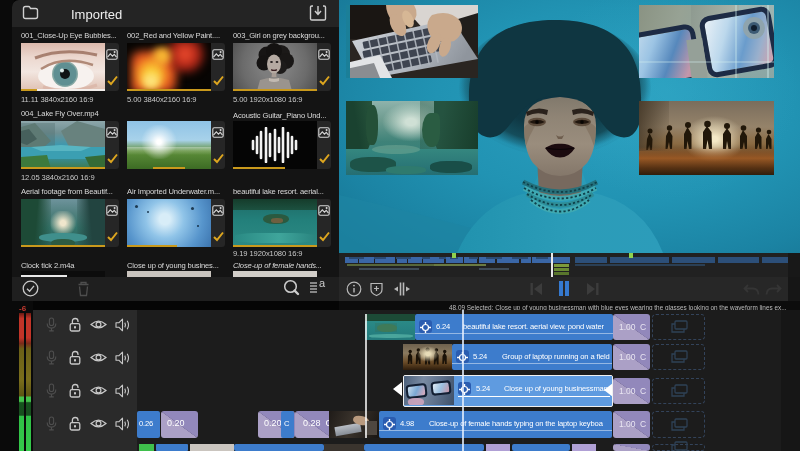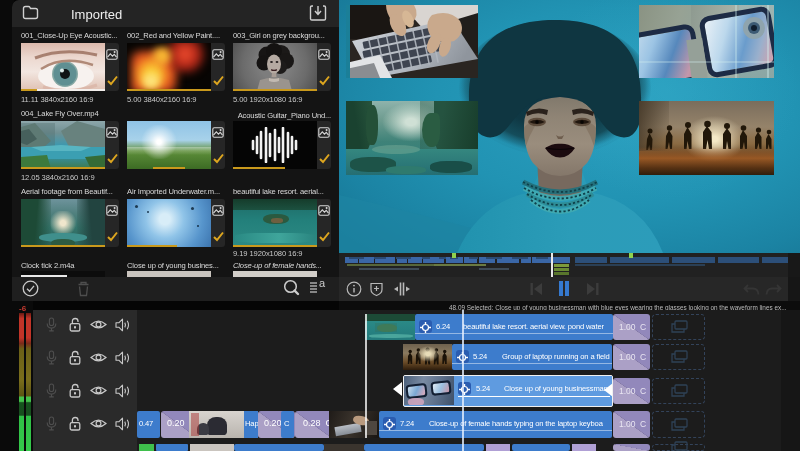--- a/index.html
+++ b/index.html
@@ -189,21 +189,21 @@
 <div class="abs" style="left:12px;top:0;width:327px;height:301px;background:#141414;border-radius:7px 0 0 0;overflow:hidden;">
 <div class="abs" style="left:0;top:0;width:327px;height:27px;background:#242424;border-radius:7px 0 0 0;"></div>
 <svg class="abs" style="left:10px;top:5px;" width="17" height="15" viewBox="0 0 17 15">
  <path d="M1.5,3.5 q0,-2 2,-2 l3,0 q1,0 1.5,1 l0.5,1 l5,0 q2,0 2,2 l0,6 q0,2 -2,2 l-10,0 q-2,0 -2,-2 Z" fill="none" stroke="#cfcfcf" stroke-width="1.4"></path>
 </svg>
 <div class="abs" style="left:59px;top:7px;font-size:13px;color:#efefef;">Imported</div>
 <svg class="abs" style="left:297px;top:4px;" width="18" height="18" viewBox="0 0 18 18">
  <path d="M4,2 L2.8,2 q-1.3,0 -1.3,1.3 L1.5,14.7 q0,1.3 1.3,1.3 L15.2,16 q1.3,0 1.3,-1.3 L16.5,3.3 q0,-1.3 -1.3,-1.3 L14,2" fill="none" stroke="#cfcfcf" stroke-width="1.4"></path>
  <path d="M9,2 L9,9.5 M6,7 L9,10.5 L12,7" fill="none" stroke="#cfcfcf" stroke-width="1.4"></path>
 </svg>
-<div class="ttl" style="left:9px;top:31px;">001_Close-Up Eye Acoustic...</div>
+<div class="ttl" style="left:9px;top:31px;">001_Close-Up Eye Bubbles...</div>
 <div class="thumb" style="left:9px;top:43px;">
         <svg class="abs" style="left:0;top:0;" width="84" height="48" viewBox="0 0 84 48">
           <defs>
             <linearGradient id="skin" x1="0" y1="0" x2="0" y2="1">
               <stop offset="0%" stop-color="#dcb9ac"></stop>
               <stop offset="30%" stop-color="#ecd8cf"></stop>
               <stop offset="60%" stop-color="#f2e6e0"></stop>
               <stop offset="100%" stop-color="#dfc0b2"></stop>
             </linearGradient>
           </defs>
@@ -324,21 +324,21 @@
 <div class="abs" style="left:199px;top:121px;width:14px;height:48px;background:#262626;border-radius:0 3px 3px 0;">
         <svg style="position:absolute;left:1px;top:6px;" width="12" height="11" viewBox="0 0 12 11">
           <rect x="0.8" y="0.8" width="10.4" height="9.4" rx="1.5" fill="none" stroke="#d6d6d6" stroke-width="1.1"></rect>
           <path d="M1.5,8.2 l2.8,-3.4 2.2,2.4 1.7,-1.8 2.3,2.8" fill="none" stroke="#d6d6d6" stroke-width="1.1"></path>
           <circle cx="8.6" cy="3" r="1" fill="#d6d6d6"></circle>
         </svg>
         <svg style="position:absolute;left:0.5px;top:31px;" width="13" height="13" viewBox="0 0 13 13">
           <path d="M2,7 L5,10 L11,2.5" fill="none" stroke="#dda61f" stroke-width="2"></path>
         </svg>
       </div>
-      <div class="ttl" style="left:221px;top:111px;text-align:right;">Acoustic Guitar_Piano Und...</div>
+      <div class="ttl" style="left:221px;top:111px;">Acoustic Guitar_Piano Und...</div>
 <div class="thumb" style="left:221px;top:121px;">
         <div class="abs" style="left:0;top:0;width:84px;height:48px;background:#050505;">
           <svg class="abs" style="left:18px;top:6px;" width="48" height="36" viewBox="0 0 48 36">
             <g stroke="#f2f2f2" stroke-width="2.6" stroke-linecap="round">
               <line x1="2" y1="14.0" x2="2" y2="22.0"></line>
               <line x1="6" y1="10.0" x2="6" y2="26.0"></line>
               <line x1="10" y1="5.0" x2="10" y2="31.0"></line>
               <line x1="15" y1="1.0" x2="15" y2="35.0"></line>
               <line x1="19" y1="7.0" x2="19" y2="29.0"></line>
               <line x1="24" y1="3.0" x2="24" y2="33.0"></line>
@@ -704,32 +704,24 @@
         <div class="ptxt">1.00</div>
         <div class="ptxt2">C</div>
       </div>
       <div class="dash" style="left:515px;top:68px;height:26px;">
         <svg class="abs" style="left:18px;top:5px;" width="17" height="15" viewBox="0 0 17 15">
           <rect x="4" y="1" width="12" height="8" rx="1" fill="none" stroke="#2e4156" stroke-width="1.3"></rect>
           <path d="M4,4 L1,4 L1,12 L13,12 L13,9" fill="none" stroke="#2e4156" stroke-width="1.3"></path>
         </svg>
       </div>
       <div class="clip" style="left:0;top:101px;width:23px;height:27px;">
-        <div class="ctxt" style="left:2px;">0.47</div>
+        <div class="ctxt" style="left:2px;">0.26</div>
       </div>
 <div class="purp" style="left:24px;top:101px;height:27px;"></div>
       <div class="abs" style="left:30px;top:108px;font-size:9px;color:#fff;">0.20</div>
-<div class="abs" style="left:52px;top:101px;width:69px;height:27px;background:#3d7ccc;overflow:hidden;">
-        <div class="abs" style="left:0;top:0;width:55px;height:27px;background:linear-gradient(#d8d4cf,#b9b4ae);">
-          <div class="abs" style="left:18px;top:6px;width:20px;height:18px;background:#2b2b33;border-radius:45% 45% 20% 20%;"></div>
-          <div class="abs" style="left:8px;top:12px;width:12px;height:12px;background:#3a3a42;border-radius:50% 45% 20% 20%;"></div>
-          <div class="abs" style="left:2px;top:2px;width:8px;height:23px;background:#a33;opacity:0.5;"></div>
-        </div>
-        <div class="ctxt" style="left:56px;">Hap</div>
-      </div>
 <div class="purp" style="left:121px;top:101px;height:27px;"></div>
       <div class="abs" style="left:127px;top:108px;font-size:9px;color:#fff;">0.20</div>
 <div class="clip" style="left:144px;top:101px;width:13px;height:27px;">
         <div class="ctxt" style="left:3px;">C</div>
       </div>
 <div class="purp" style="left:158px;top:101px;height:27px;"></div>
       <div class="abs" style="left:166px;top:108px;font-size:9px;color:#fff;">0.28&nbsp;&nbsp;C</div>
 <div class="abs" style="left:192px;top:101px;width:50px;height:27px;background:linear-gradient(110deg,#1f1b18 0%,#3a332c 45%,#181512 100%);overflow:hidden;">
         <div class="abs" style="left:6px;top:14px;width:26px;height:9px;background:linear-gradient(#b8bdc4,#878d96);transform:rotate(-10deg);"></div>
         <div class="abs" style="left:24px;top:5px;width:16px;height:9px;background:#b99a7e;border-radius:45%;transform:rotate(12deg);"></div>
@@ -738,21 +730,21 @@
 <div class="clip" style="left:242px;top:101px;width:233px;height:27px;">
         <div class="gear" style="left:4px;"><svg width="13" height="13" viewBox="0 0 13 13">
             <circle cx="6.5" cy="6.5" r="3" fill="none" stroke="#fff" stroke-width="1.2"></circle>
             <g stroke="#fff" stroke-width="1.4">
               <line x1="6.5" y1="1" x2="6.5" y2="3"></line>
               <line x1="6.5" y1="10" x2="6.5" y2="12"></line>
               <line x1="1" y1="6.5" x2="3" y2="6.5"></line>
               <line x1="10" y1="6.5" x2="12" y2="6.5"></line>
             </g>
           </svg></div>
-        <div class="ctxt" style="left:21px;">7.24</div>
+        <div class="ctxt" style="left:21px;">4.98</div>
         <div class="ctxt" style="left:50px;">Close-up of female hands typing on the laptop keyboa</div>
         <div class="abs" style="left:0;top:19px;width:233px;height:1px;background:rgba(255,255,255,0.45);"></div>
       </div>
 <div class="purp" style="left:476px;top:101px;height:27px;">
         <div class="ptxt">1.00</div>
         <div class="ptxt2">C</div>
       </div>
       <div class="dash" style="left:515px;top:101px;height:27px;">
         <svg class="abs" style="left:18px;top:6px;" width="17" height="15" viewBox="0 0 17 15">
           <rect x="4" y="1" width="12" height="8" rx="1" fill="none" stroke="#2e4156" stroke-width="1.3"></rect>

